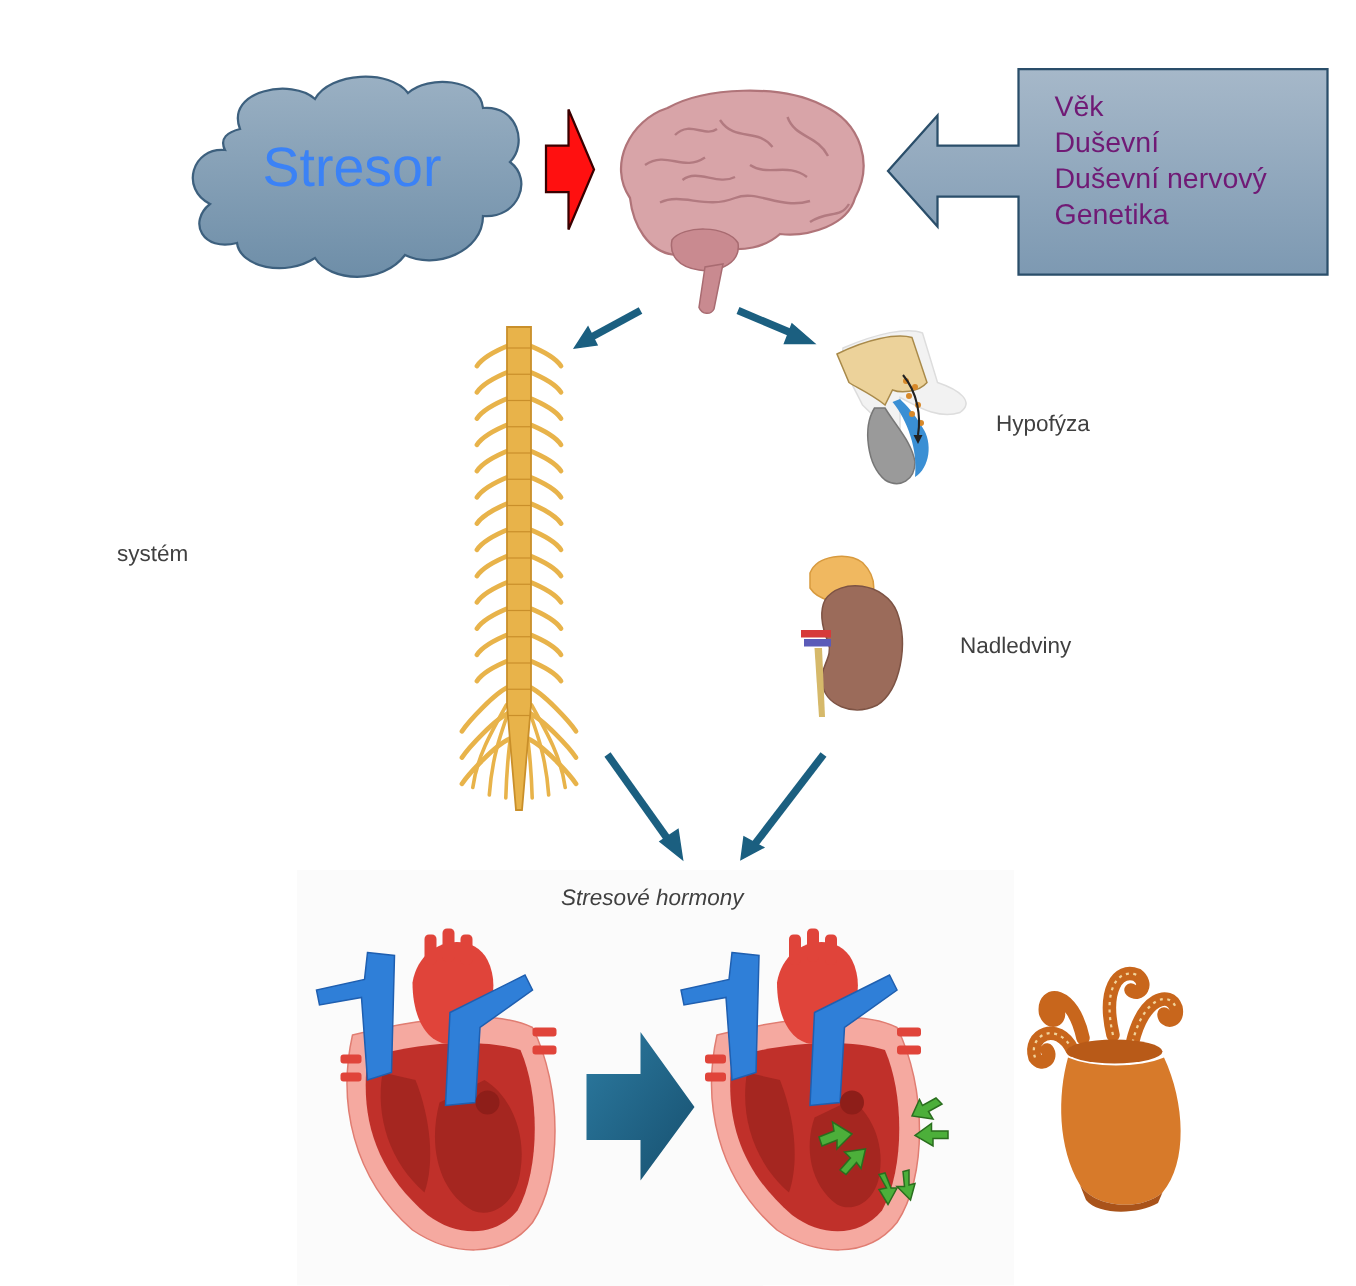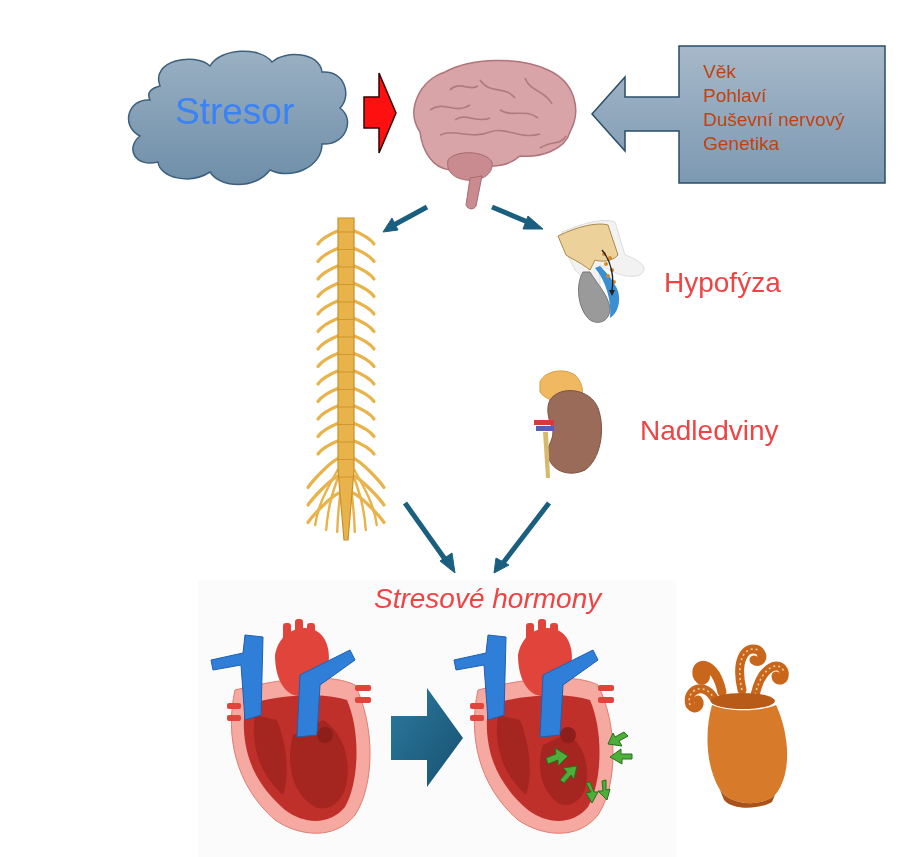--- a/index.html
+++ b/index.html
@@ -1,20 +1,20 @@
 <!DOCTYPE html>
 <html><head>
 <meta charset="utf-8">
 <style>
   html, body { margin: 0; padding: 0; background: #ffffff; }
   body { width: 904px; height: 857px; position: relative; overflow: hidden;
          font-family: "Liberation Sans", "DejaVu Sans", sans-serif; color: #222; }
-  .lbl { position: absolute; font-size: 28px; line-height: 26px; color: #ef4444; white-space: nowrap; }
+  .lbl { position: absolute; font-size: 15px; line-height: 26px; color: #404040; white-space: nowrap; }
   #bottom-panel { position: absolute; left: 198px; top: 580px; width: 478px; height: 277px; background: #fbfbfb; }
-  #callout-text { position: absolute; left: 703px; top: 60px; font-size: 19px; line-height: 24px; color: #c2410c; }
+  #callout-text { position: absolute; left: 703px; top: 60px; font-size: 19px; line-height: 24px; color: #701a75; }
   #callout-text div { white-space: nowrap; }
   #stresor-text { position: absolute; left: 175px; top: 90px; font-size: 37px; line-height: 44px; color: #3b82f6; }
   svg { position: absolute; overflow: visible; }
 </style>
 </head>
 <body>
 
 <div id="bottom-panel"></div>
 
 <svg style="left:0;top:0" width="904" height="857">
@@ -52,21 +52,21 @@
            M500,110 C512,118 525,108 538,118 M455,120 C465,112 478,124 490,118 M540,148 C552,140 560,146 566,136" fill="none" stroke="#b27a80" stroke-width="1.6"></path>
   <path d="M448,160 C455,150 485,150 492,162 C494,175 480,182 466,180 C452,178 446,170 448,160 Z" fill="#c98a90" stroke="#a86b71" stroke-width="1"></path>
   <path d="M470,178 L466,205 C468,210 474,210 476,206 L482,176 Z" fill="#c98a90" stroke="#a86b71" stroke-width="1"></path>
 </svg>
 
 <svg style="left:0;top:0" width="904" height="857">
   <polygon points="679,46 885,46 885,183 679,183 679,131 625,131 625,151 592,114 625,77 625,97 679,97" fill="url(#calloutGrad)" stroke="#2a4e6a" stroke-width="1.5"></polygon>
 </svg>
 <div id="callout-text">
   <div>Věk</div>
-  <div>Pohlaví</div>
+  <div>Duševní</div>
   <div>Duševní nervový</div>
   <div>Genetika</div>
 </div>
 
 <svg style="left:0;top:0" width="904" height="857">
   <g stroke="#1b5f80" stroke-width="5" fill="#1b5f80">
     <line x1="427" y1="207" x2="392" y2="226"></line>
     <polygon points="383,232 392,218 398,230" stroke-width="1"></polygon>
     <line x1="492" y1="207" x2="530" y2="223"></line>
     <polygon points="543,229 528,216 523,229" stroke-width="1"></polygon>
@@ -128,20 +128,21 @@
     <line x1="338" y1="372" x2="354" y2="372" stroke="#c98f2a" stroke-width="0.8"></line>
     <line x1="338" y1="389.5" x2="354" y2="389.5" stroke="#c98f2a" stroke-width="0.8"></line>
     <line x1="338" y1="407" x2="354" y2="407" stroke="#c98f2a" stroke-width="0.8"></line>
     <line x1="338" y1="424.5" x2="354" y2="424.5" stroke="#c98f2a" stroke-width="0.8"></line>
     <line x1="338" y1="442" x2="354" y2="442" stroke="#c98f2a" stroke-width="0.8"></line>
     <line x1="338" y1="459.5" x2="354" y2="459.5" stroke="#c98f2a" stroke-width="0.8"></line>
     <line x1="338" y1="477" x2="354" y2="477" stroke="#c98f2a" stroke-width="0.8"></line>
   </svg>
 
 <div class="lbl" style="left:78px;top:357px;">
+  <div>systém</div>
 </div>
 
 <svg style="left:0;top:0" width="904" height="857">
   <path d="M562,232 C585,222 605,218 615,222 L625,255 C640,260 650,268 640,275 C625,280 610,270 600,265
            L600,292 C590,285 580,275 575,270 C568,255 560,245 562,232 Z" fill="#f2f2f2" stroke="#ddd"></path>
   <path d="M558,236 C578,226 598,222 608,225 L618,255 C612,262 600,262 595,260 L590,270 C580,262 570,258 566,255 Z" fill="#ecd29a" stroke="#a98a4a" stroke-width="1"></path>
   <path d="M583,272 C575,285 578,310 590,320 C600,326 610,320 610,308 C608,295 598,285 590,272 Z" fill="#9a9a9a" stroke="#777"></path>
   <path d="M595,268 C605,280 612,300 610,318 C620,312 622,295 615,285 C610,276 604,270 600,266 Z" fill="#3a8fd4"></path>
   <g fill="#d8892a">
     <circle cx="604" cy="254" r="2"></circle>

